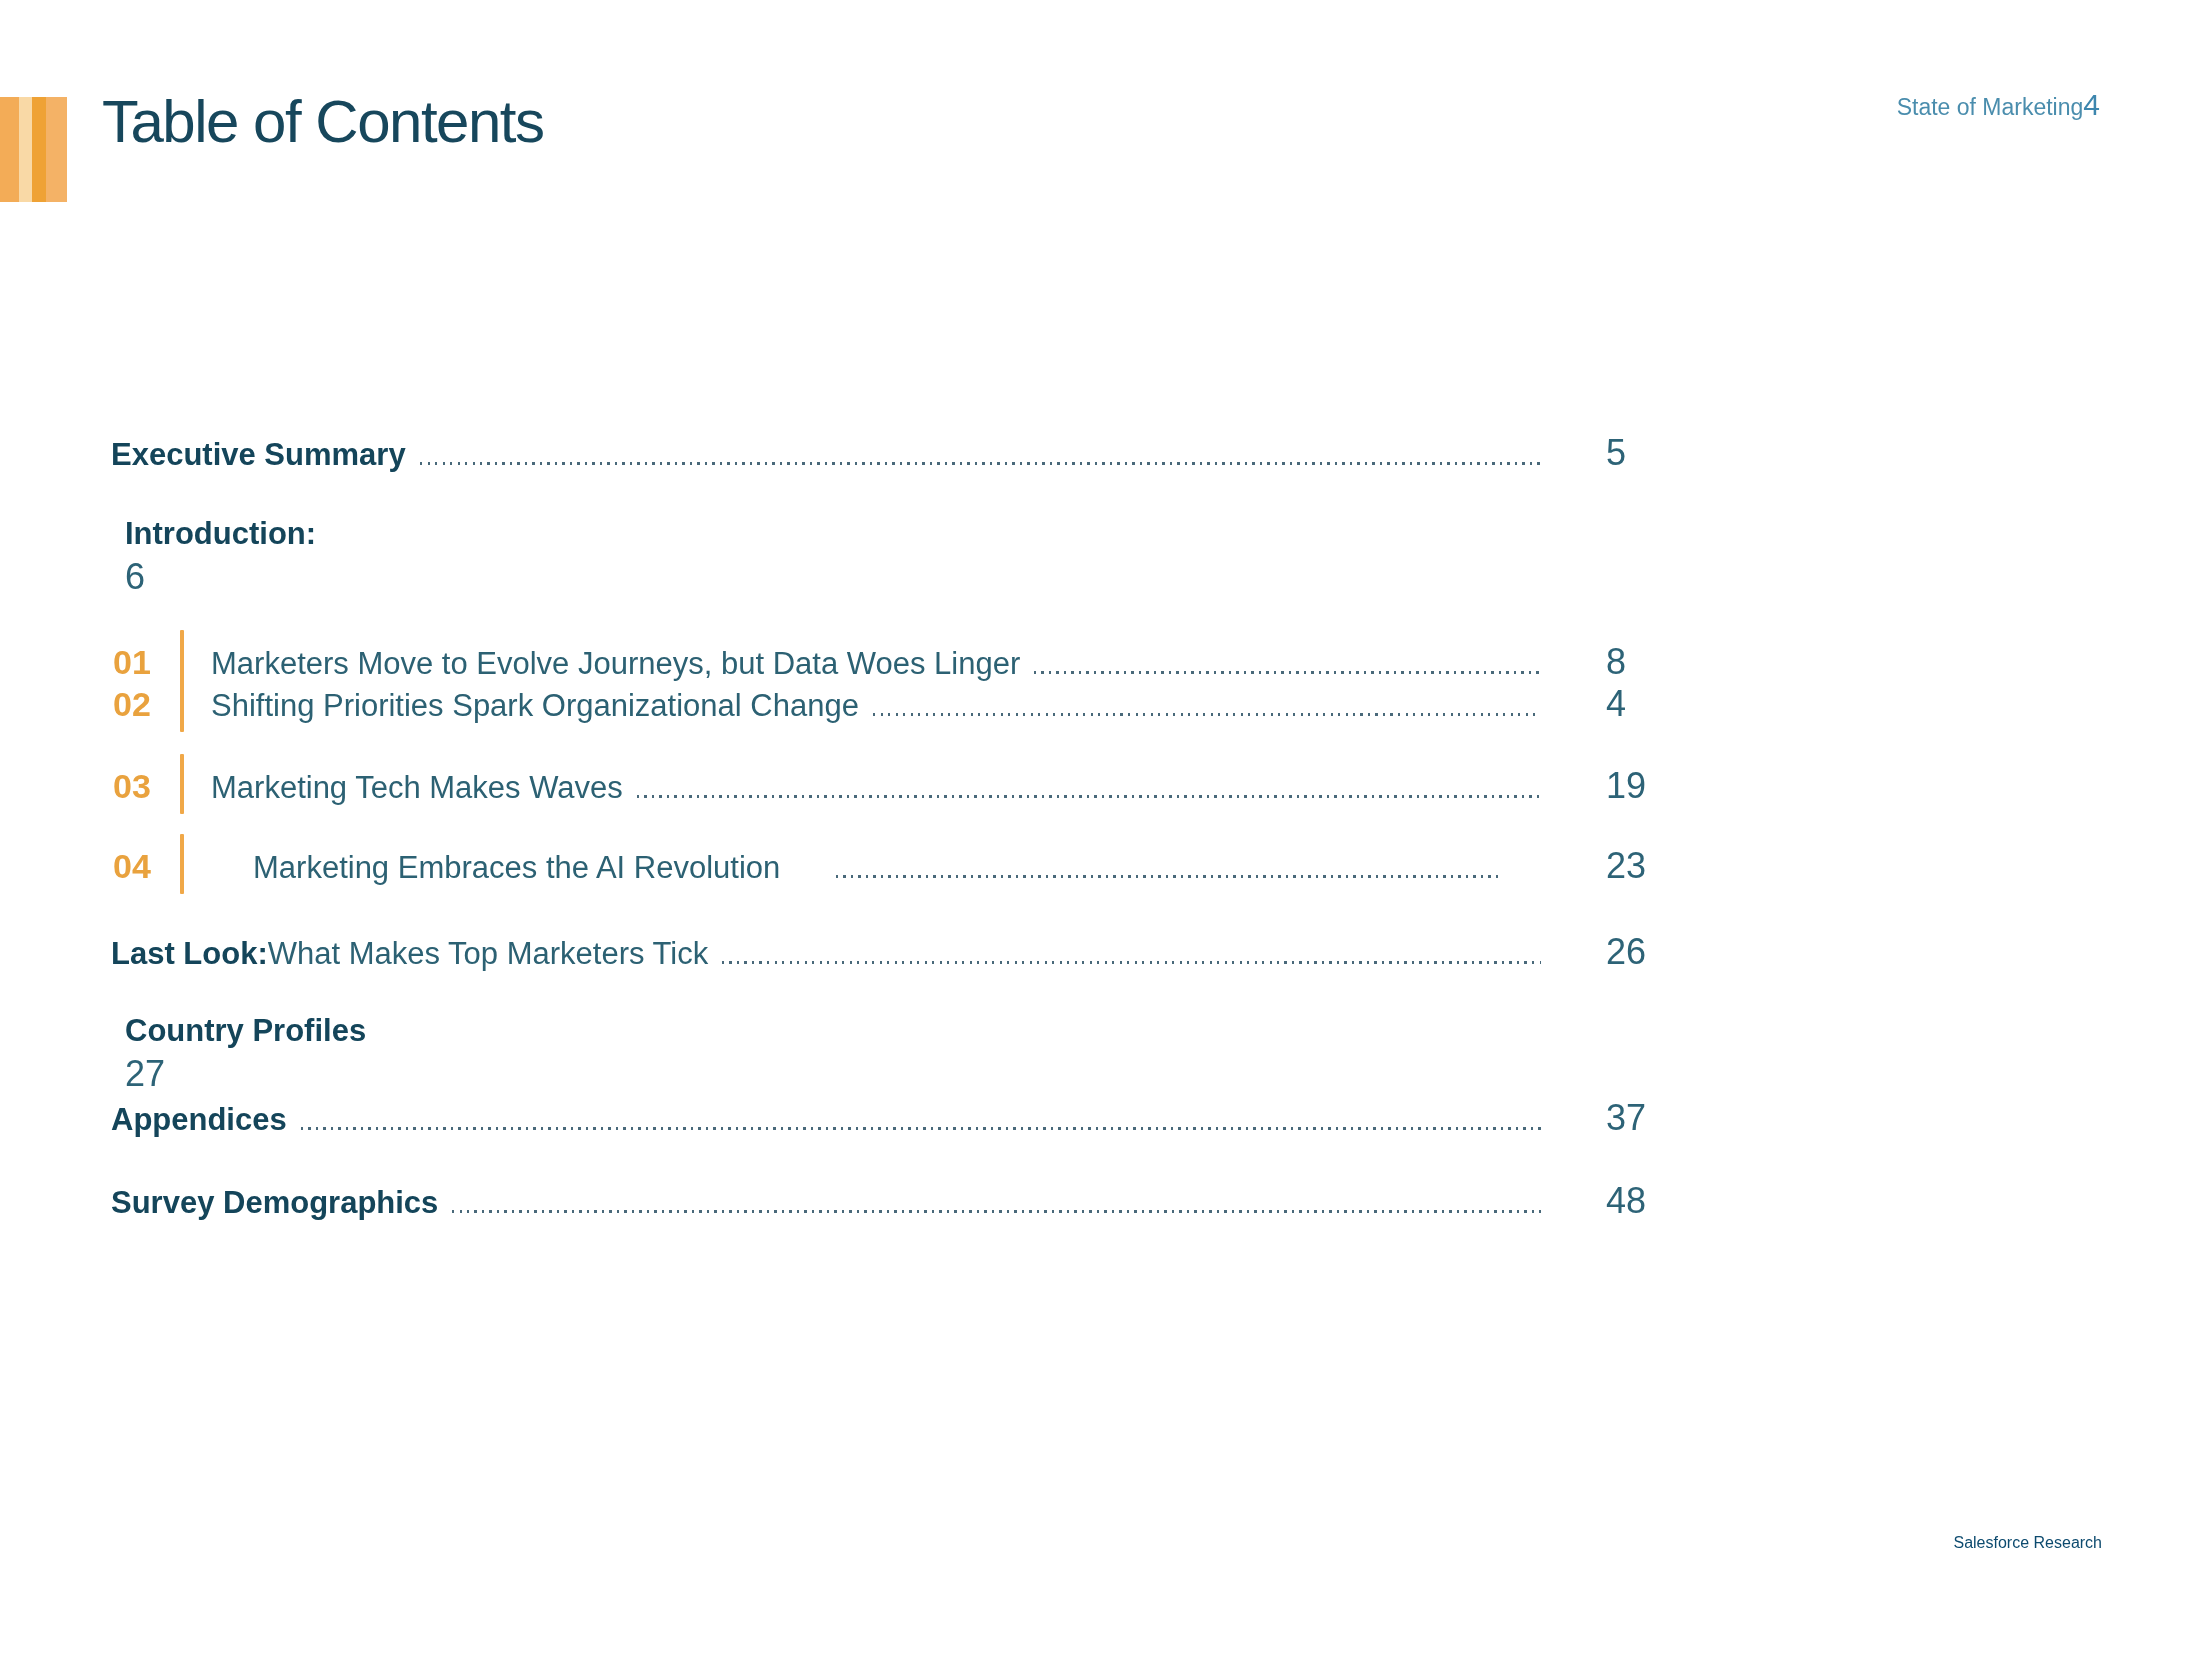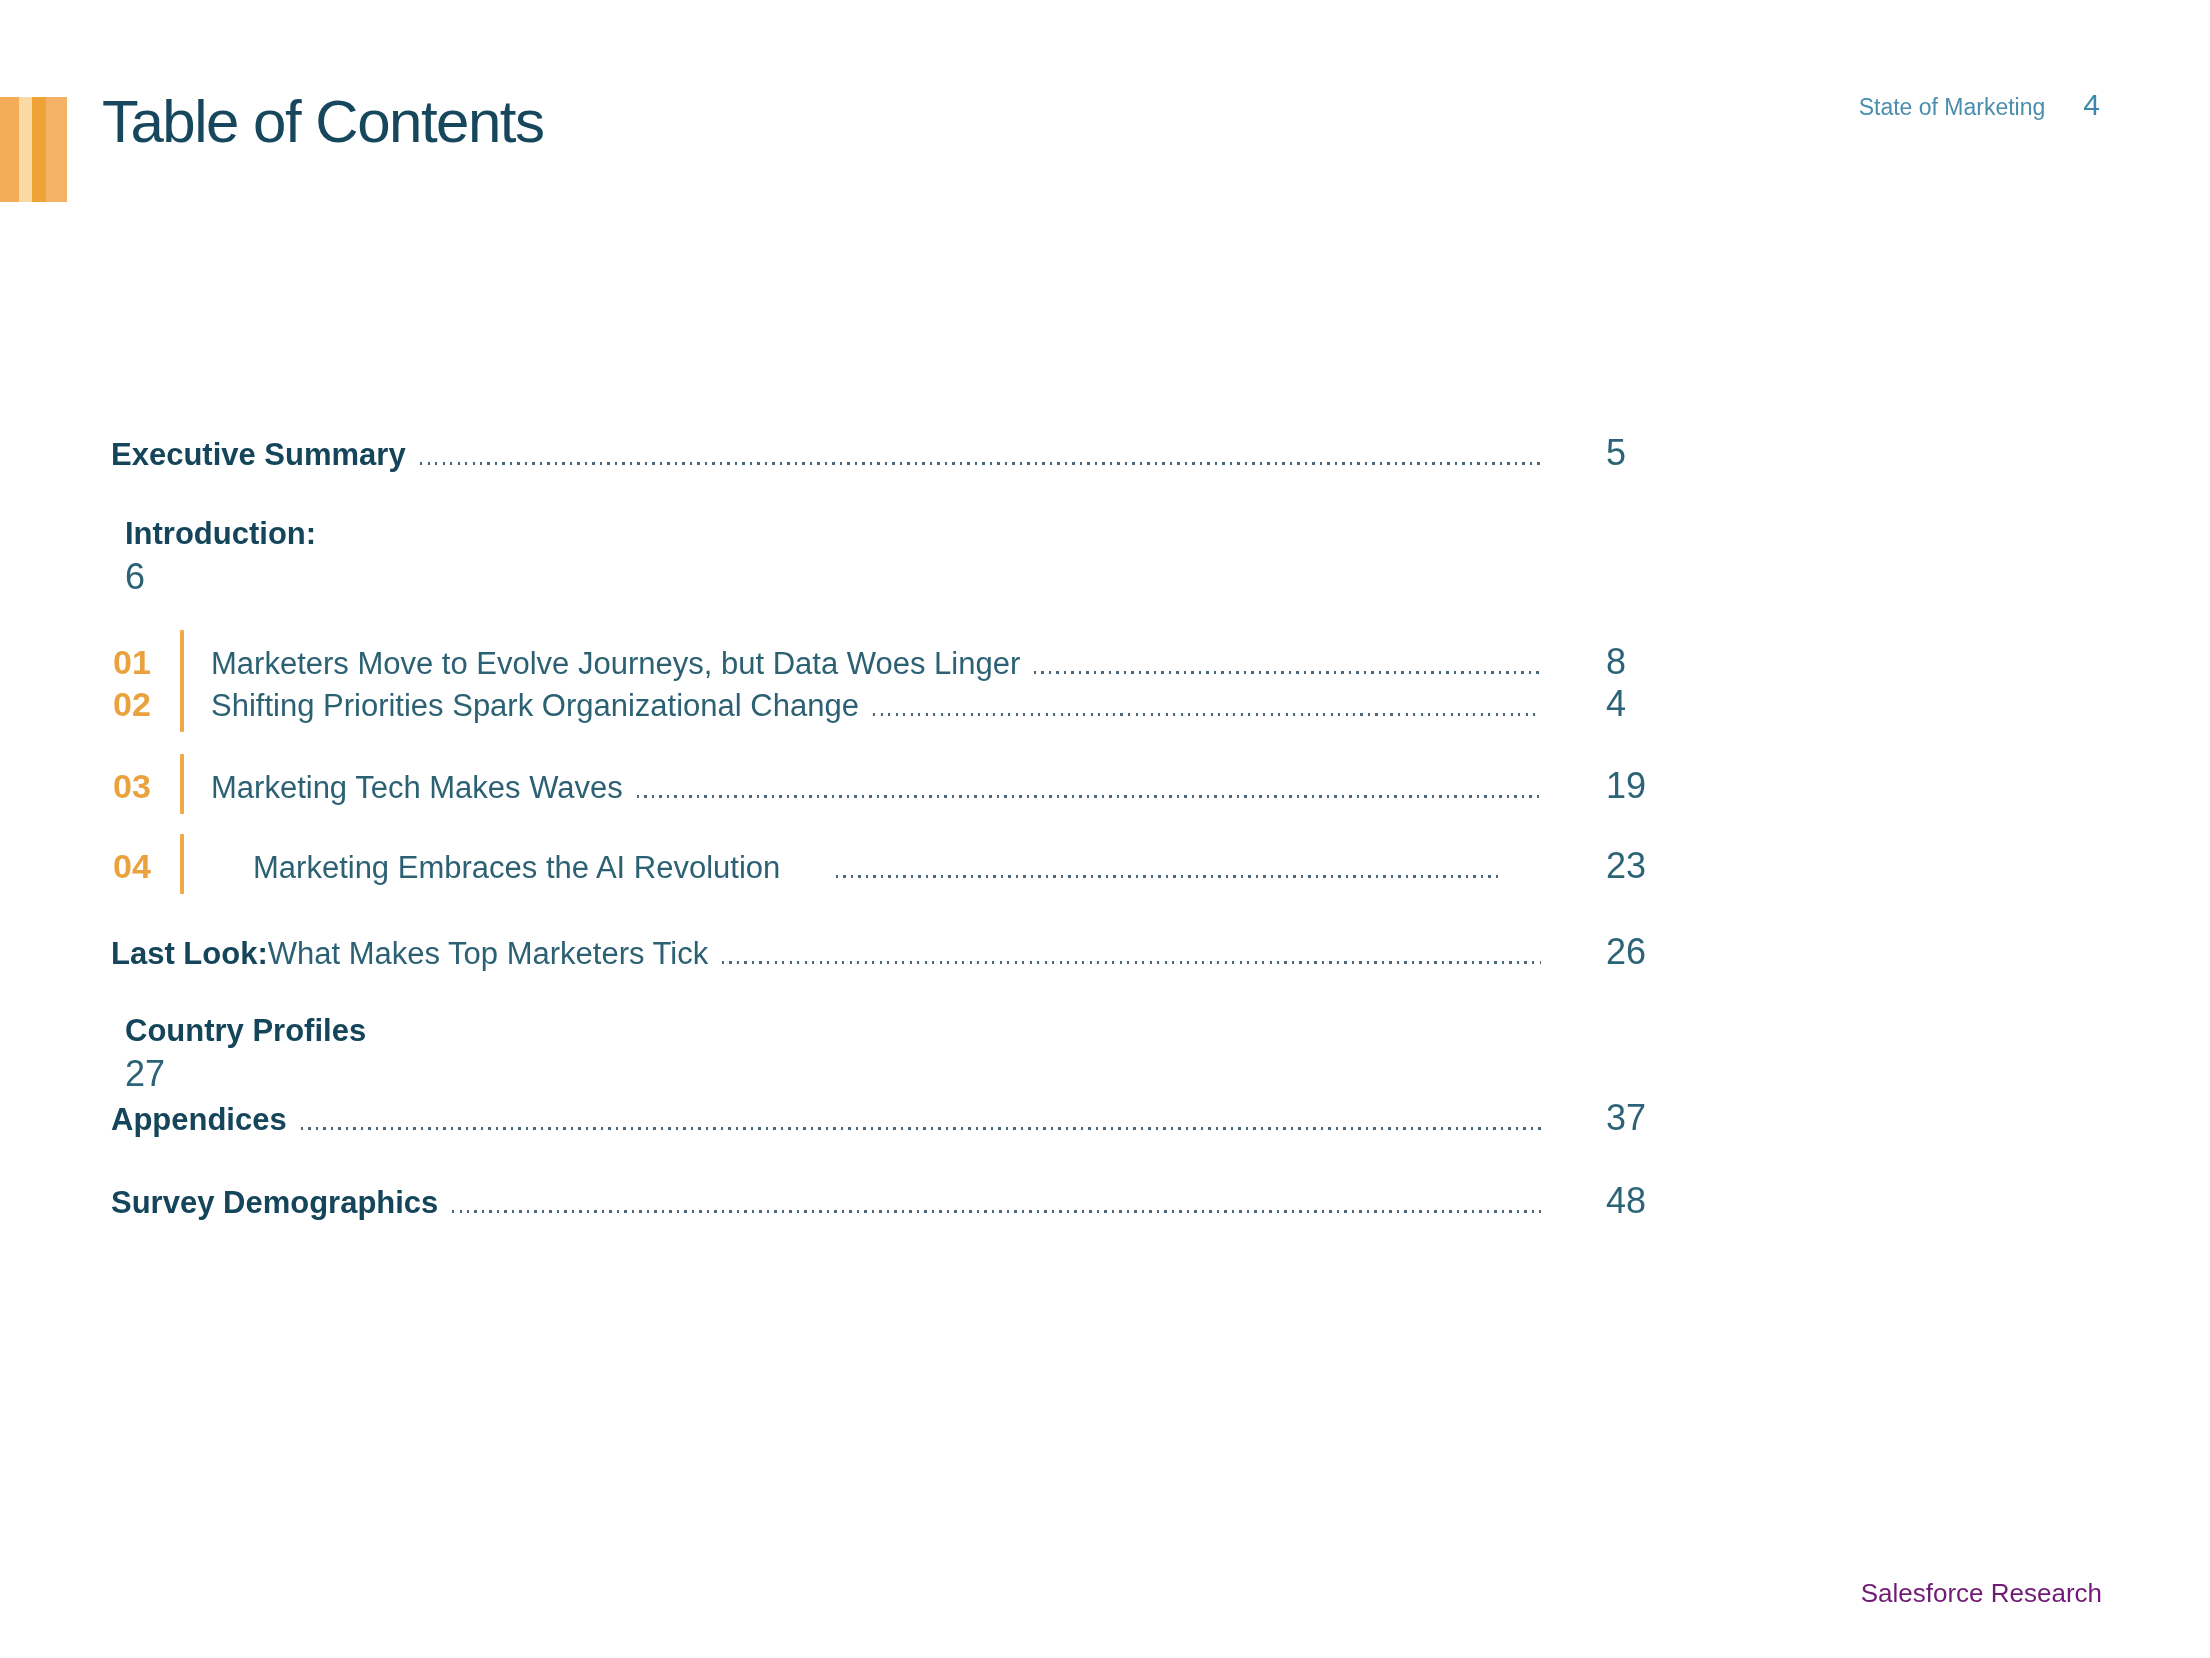--- a/index.html
+++ b/index.html
@@ -18,21 +18,21 @@
 
   
   .page-title{
     position:absolute;left:102px;top:92px;
     font-size:60px;line-height:1;font-weight:400;color:#17475c;letter-spacing:-1.5px;
   }
 
   
   .header-right{
     position:absolute;top:88px;right:111px;
-    display:flex;align-items:baseline;gap:38px;
+    display:flex;align-items:baseline;
   }
   .header-report{font-size:23px;color:#4a8dad;font-weight:400;}
   .header-pagenum{font-size:30px;color:#3d86ae;font-weight:400;}
 
   
   .toc-row{
     position:absolute;left:111px;width:1595px;height:44px;
     display:flex;align-items:baseline;white-space:nowrap;
   }
   .toc-row span{line-height:1.15;}
@@ -50,22 +50,22 @@
   .dot-leader{
     flex:1;height:3px;margin:0 65px 0 14px;align-self:baseline;margin-bottom:4px;
     background:repeating-linear-gradient(to right,#49697a 0 2.4px,transparent 2.4px 7.5px);
   }
   .page-num{
     width:100px;flex:none;font-size:36px;font-weight:400;color:#2d6377;
   }
 
   
   .footer-brand{
-    position:absolute;top:1578px;right:109px;
-    font-size:26px;font-weight:400;color:#701a75;
+    position:absolute;top:1534px;right:109px;
+    font-size:16px;font-weight:400;color:#0c4a6e;
   }
 </style>
 </head>
 <body>
 
 <div class="brand-mark">
   <div class="s s1"></div>
   <div class="s s2"></div>
   <div class="s s3"></div>
   <div class="s s4"></div>

